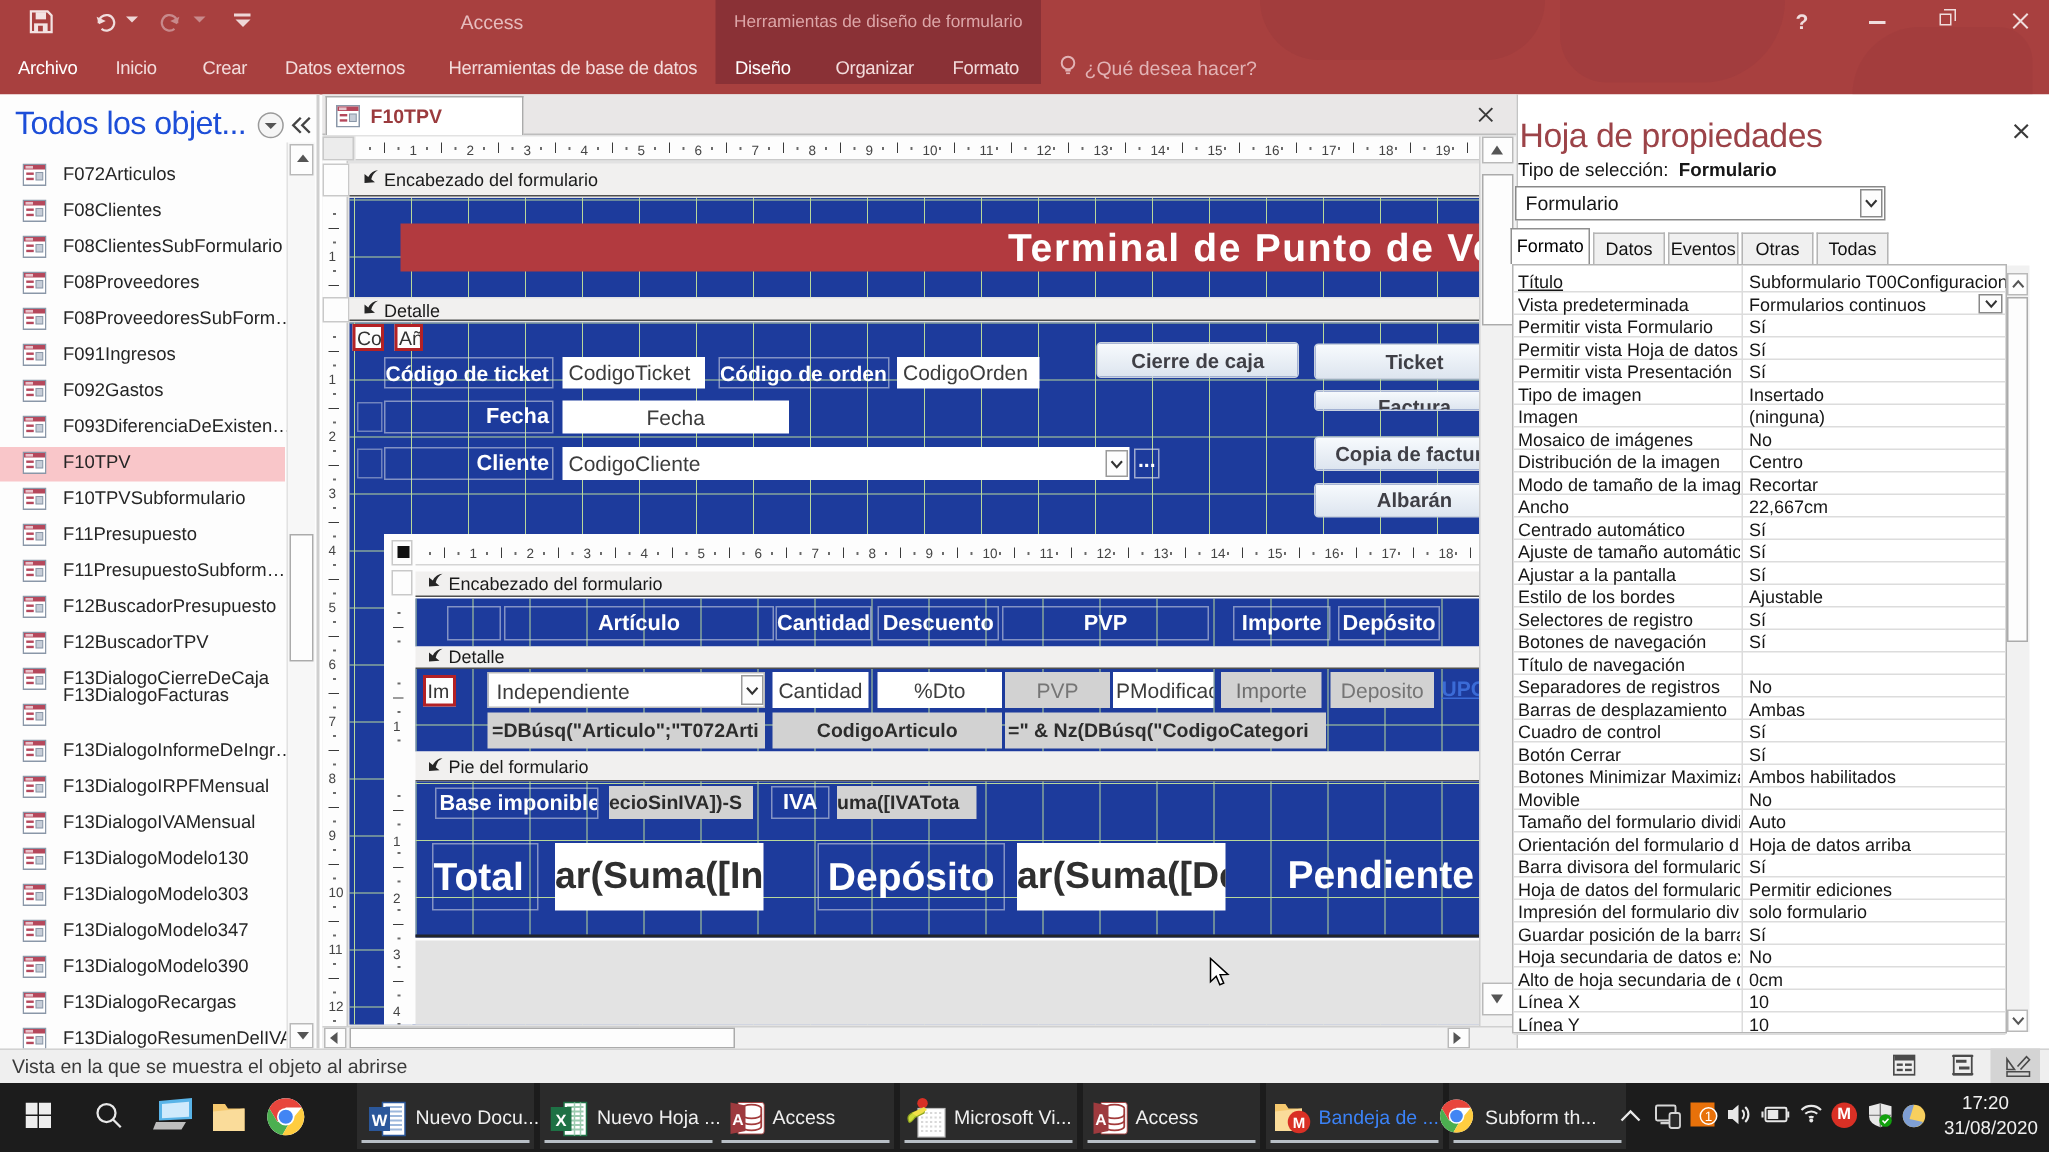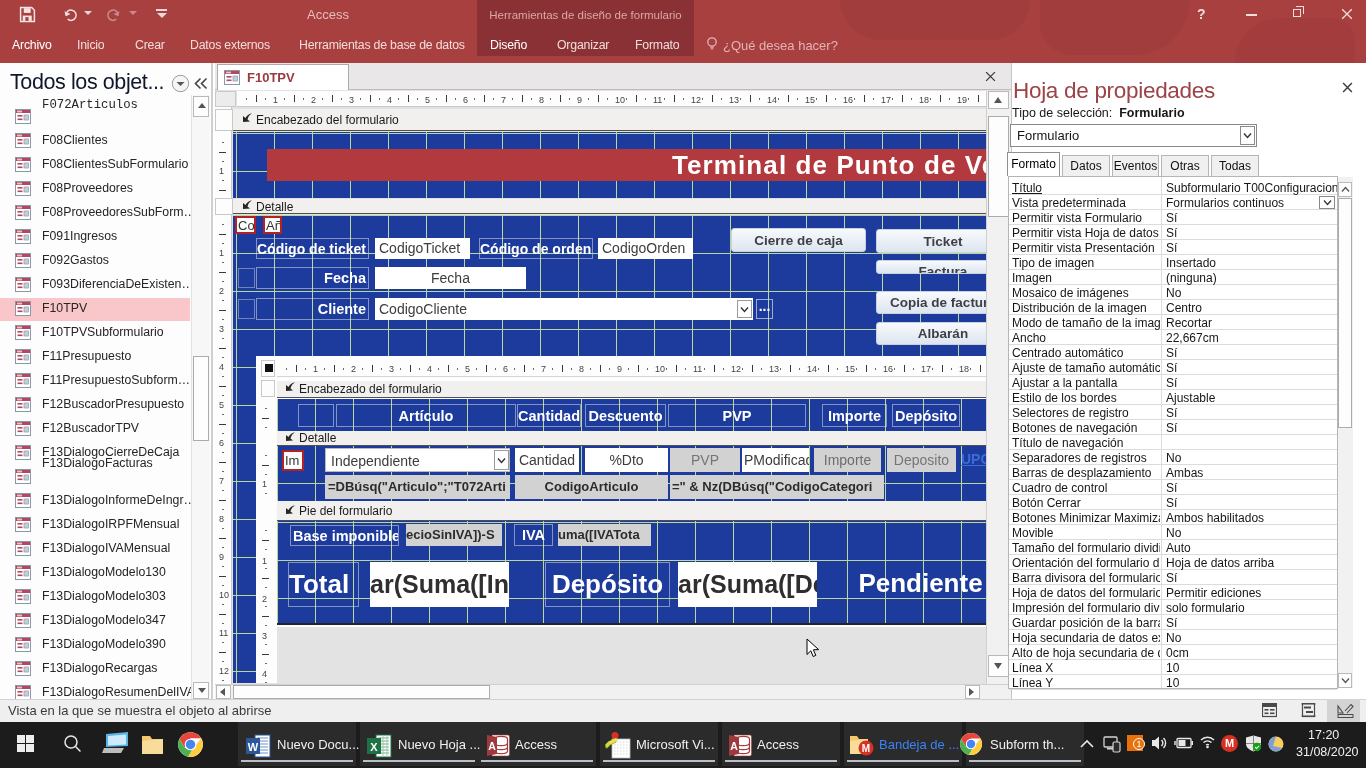--- a/index.html
+++ b/index.html
@@ -57,37 +57,37 @@
 <div class="a" style="left:490px;top:38px;color:#ffffff;font-size:12.3px;letter-spacing:-0.2px;">Diseño</div>
 <div class="a" style="left:557px;top:38px;color:#f3dcdc;font-size:12.3px;letter-spacing:-0.2px;">Organizar</div>
 <div class="a" style="left:635px;top:38px;color:#f3dcdc;font-size:12.3px;letter-spacing:-0.2px;">Formato</div>
 <svg class="a" style="left:705px;top:36px;" width="14" height="15" viewBox="0 0 14 15">
 <circle cx="7" cy="6" r="4.2" fill="none" stroke="#e2b3b5" stroke-width="1.3"></circle>
 <rect x="5.2" y="10.5" width="3.6" height="1.2" fill="#e2b3b5"></rect>
     <rect x="5.7" y="12.3" width="2.6" height="1.1" fill="#e2b3b5"></rect>
   </svg>
 <div class="a" style="left:723px;top:38px;color:#e2b3b5;font-size:13px;">¿Qué desea hacer?</div>
 <div class="a" style="left:0;top:63px;width:213px;height:636px;background:#fdfdfd;border-right:2px solid #cfcfcf;"></div>
-<div class="a" style="left:10px;top:70px;width:165px;color:#0f172a;font-size:21.5px;letter-spacing:-0.4px;white-space:nowrap;overflow:hidden;">Todos los objet...</div>
+<div class="a" style="left:10px;top:70px;width:165px;color:#1d4ed8;font-size:21.5px;letter-spacing:-0.4px;white-space:nowrap;overflow:hidden;">Todos los objet...</div>
 <svg class="a" style="left:171px;top:74px;" width="19" height="19" viewBox="0 0 19 19">
 <circle cx="9.5" cy="9.5" r="8.2" fill="#f5f5f5" stroke="#9a9a9a" stroke-width="1"></circle>
 <path d="M5.5 8 L9.5 12 L13.5 8 Z" fill="#555"></path>
   </svg>
 <svg class="a" style="left:194px;top:77px;" width="14" height="13" viewBox="0 0 14 13">
 <path d="M6.5 1.5 L1.5 6.5 L6.5 11.5 M12.5 1.5 L7.5 6.5 L12.5 11.5" stroke="#444" stroke-width="1.6" fill="none"></path>
   </svg>
 <svg class="a" style="left:15px;top:109px;" width="16" height="15" viewBox="0 0 16 15">
 <rect x="0.5" y="0.5" width="15" height="14" fill="#fff" stroke="#8a97a8"></rect>
 <rect x="1" y="1" width="14" height="3" fill="#b5485c"></rect>
 <rect x="2" y="1.6" width="5" height="1.8" fill="#e8c2cb"></rect>
 <rect x="2.5" y="6" width="5" height="1.6" fill="#b5485c"></rect>
 <rect x="2.5" y="9.5" width="5" height="1.6" fill="#b5485c"></rect>
 <rect x="9" y="6" width="4.5" height="5" fill="#c6cdd8" stroke="#8a97a8" stroke-width="0.7"></rect>
   </svg>
-<div class="navitem" style="left:42px;top:98px;width:154px;font-family:Liberation Mono, monospace;">F072Articulos</div>
+<div class="navitem" style="left:42px;top:109px;width:154px;">F072Articulos</div>
 <svg class="a" style="left:15px;top:133px;" width="16" height="15" viewBox="0 0 16 15">
 <rect x="0.5" y="0.5" width="15" height="14" fill="#fff" stroke="#8a97a8"></rect>
 <rect x="1" y="1" width="14" height="3" fill="#b5485c"></rect>
 <rect x="2" y="1.6" width="5" height="1.8" fill="#e8c2cb"></rect>
 <rect x="2.5" y="6" width="5" height="1.6" fill="#b5485c"></rect>
 <rect x="2.5" y="9.5" width="5" height="1.6" fill="#b5485c"></rect>
 <rect x="9" y="6" width="4.5" height="5" fill="#c6cdd8" stroke="#8a97a8" stroke-width="0.7"></rect>
   </svg>
 <div class="navitem" style="left:42px;top:133px;width:154px;">F08Clientes</div>
 <svg class="a" style="left:15px;top:157px;" width="16" height="15" viewBox="0 0 16 15">

